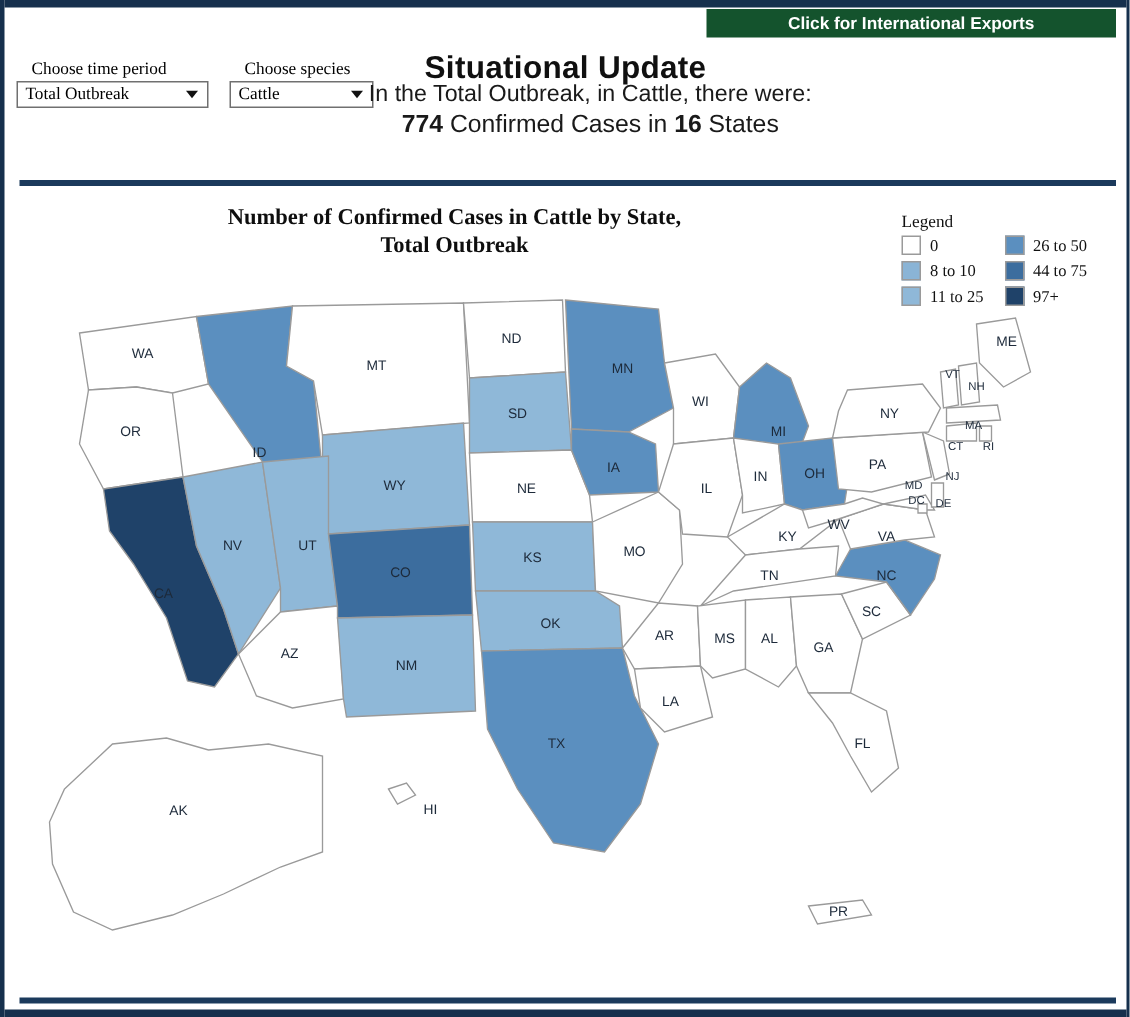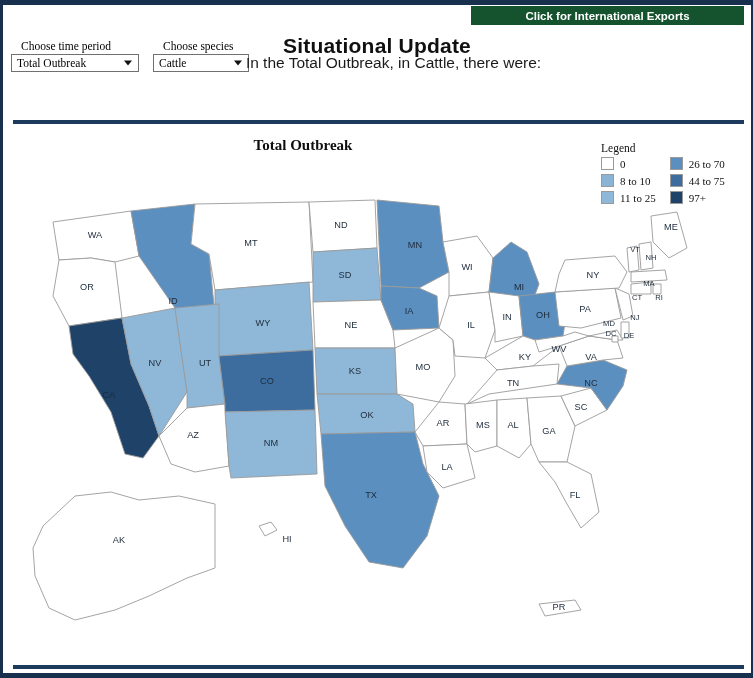--- a/index.html
+++ b/index.html
@@ -180,25 +180,32 @@
   </div>
 
   <div class="main-title">Situational Update</div>
 
   <div class="export-btn">
     <span>Click for International Exports</span>
   </div>
 
   <div class="summary">
     <div class="l1">In the Total Outbreak, in Cattle, there were:</div>
+    <div class="l2">
+      <b>774</b>
+      <span>Confirmed Cases in</span>
+      <b>16</b>
+      <span>States</span>
+    </div>
   </div>
 
   <div class="divider"></div>
 
   <div class="chart-title">
+    <div>Number of Confirmed Cases in Cattle by State,</div>
     <div>Total Outbreak</div>
   </div>
 
   <div class="legend">
     <div class="legend-title">Legend</div>
     <div class="legend-cols">
       <div class="legend-col">
         <div class="legend-item">
           <span class="legend-swatch" style="background: rgb(255, 255, 255);"></span>
           <span>0</span>
@@ -208,21 +215,21 @@
           <span>8 to 10</span>
         </div>
         <div class="legend-item">
           <span class="legend-swatch" style="background: rgb(143, 184, 216);"></span>
           <span>11 to 25</span>
         </div>
       </div>
       <div class="legend-col">
         <div class="legend-item">
           <span class="legend-swatch" style="background: rgb(91, 143, 191);"></span>
-          <span>26 to 70</span>
+          <span>26 to 50</span>
         </div>
         <div class="legend-item">
           <span class="legend-swatch" style="background: rgb(60, 109, 158);"></span>
           <span>44 to 75</span>
         </div>
         <div class="legend-item">
           <span class="legend-swatch" style="background: rgb(31, 66, 105);"></span>
           <span>97+</span>
         </div>
       </div>

